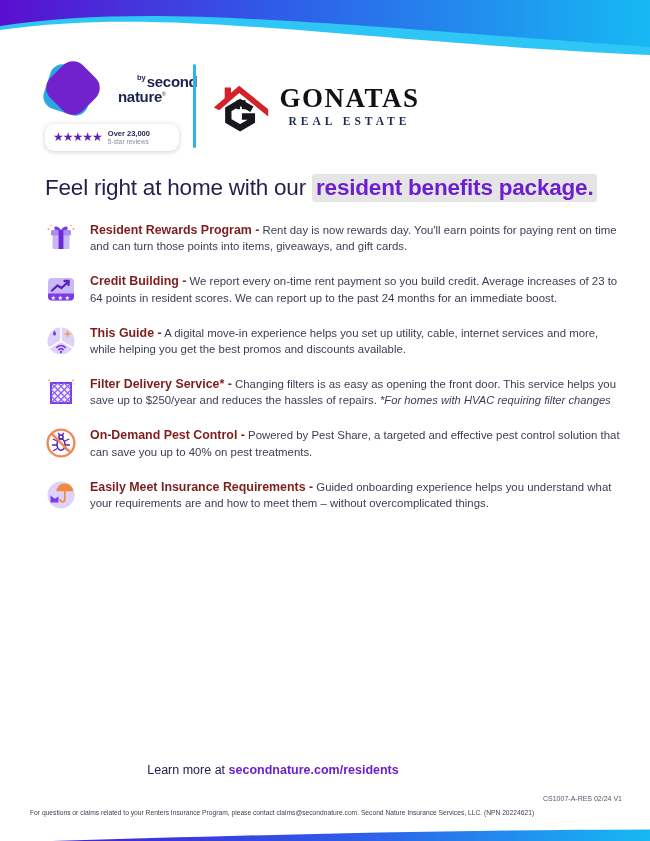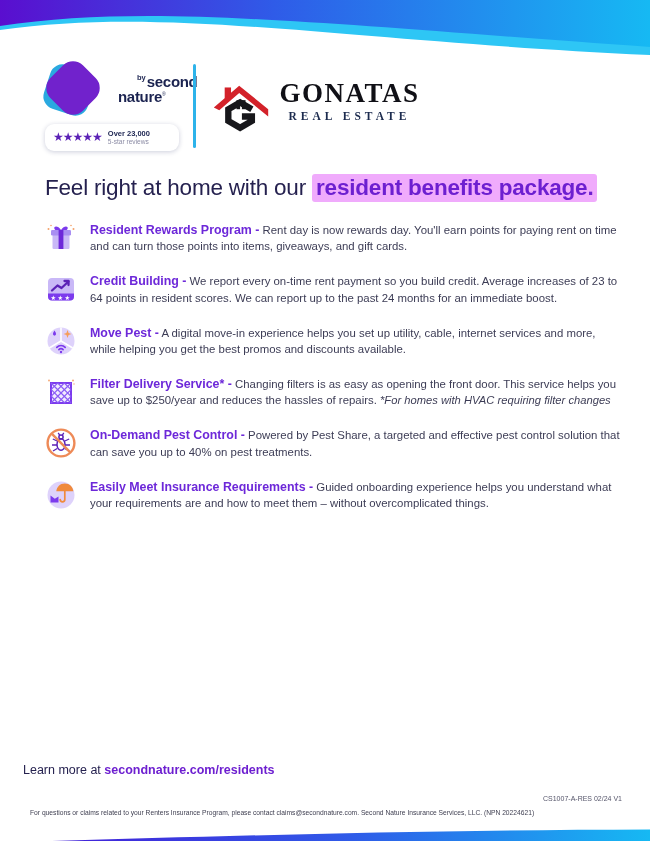--- a/index.html
+++ b/index.html
@@ -24,41 +24,41 @@
   .sn .by{font-size:7.5px;font-weight:bold;color:#1b2350;vertical-align:top;margin-right:1px;padding-left:32px;}
   .sn-word{font-size:15px;font-weight:bold;color:#1b2350;letter-spacing:-.3px;display:inline;}
   .sn-line2{margin-left:13px;margin-top:-1px;}
   .sn sup{font-size:5px;color:#1b2350;}
   .stars-pill{display:flex;align-items:center;gap:6px;background:#fff;border-radius:9px;
               box-shadow:0 1px 5px rgba(25,30,90,.22);padding:5px 8px;width:118px;}
   .stars{color:#5b21b6;font-size:12px;letter-spacing:-1px;white-space:nowrap;}
   .reviews-bold{font-size:7.5px;font-weight:bold;color:#1b2350;line-height:1.2;}
   .reviews-sub{font-size:6.6px;color:#8d8da6;line-height:1.2;}
   .divider{width:2.5px;height:84px;background:#2db3ea;border-radius:2px;}
-  .gonatas{display:flex;align-items:flex-start;gap:10px;}
+  .gonatas{display:flex;align-items:center;gap:10px;}
   .gonatas svg{width:58px;height:53px;}
   .gonatas-text{display:flex;flex-direction:column;align-items:center;}
   .gonatas-name{font-family:"Liberation Serif",serif;font-size:27px;font-weight:bold;letter-spacing:1.5px;color:#101016;line-height:1;}
   .gonatas-sub{font-family:"Liberation Serif",serif;font-size:11.5px;font-weight:bold;letter-spacing:4px;color:#1c2b4e;margin-top:3px;}
 
   
   .headline{position:absolute;top:174px;left:45px;width:570px;font-size:22.5px;line-height:1.25;
             font-weight:500;color:#25214f;letter-spacing:-.2px;}
-  .headline .hl{font-weight:bold;color:#6d1fd0;background:#f0abfc;padding:1px 4px 2px 4px;border-radius:3px;}
+  .headline .hl{font-weight:bold;color:#6d1fd0;background:#e5e5e5;padding:1px 4px 2px 4px;border-radius:3px;}
 
   
   .benefits{position:absolute;top:222px;left:45px;width:578px;}
   .benefit{display:flex;gap:13px;margin-bottom:18px;align-items:flex-start;}
   .benefit .icon{width:32px;height:32px;flex:0 0 32px;}
   .benefit p{margin:0;font-size:11.4px;line-height:1.4;color:#3c3c55;max-width:536px;}
-  .benefit strong{font-size:12.4px;color:#6d28d9;}
+  .benefit strong{font-size:12.4px;color:#7f1d1d;}
   .benefit em{font-size:11.2px;font-style:italic;}
 
   
-  .learn-more{position:absolute;top:763px;left:0;width:546px;text-align:left;font-size:12.5px;color:#25214f;font-weight:500;padding-left:23px;}
+  .learn-more{position:absolute;top:763px;left:0;width:546px;text-align:center;font-size:12.5px;color:#25214f;font-weight:500;}
   .learn-more strong{color:#6d1fd0;}
   .doc-code{position:absolute;top:795px;right:28px;font-size:7px;color:#55556a;}
   .disclaimer{position:absolute;top:809px;left:30px;width:600px;font-size:6.7px;color:#3e3e50;}
 </style>
 </head>
 <body>
 
 <div class="page">
 
   <svg class="top-wave" viewBox="0 0 650 58" preserveAspectRatio="none">
@@ -149,21 +149,21 @@
     <div class="benefit">
       <svg class="icon" viewBox="0 0 32 32">
         <circle cx="16" cy="16" r="13.5" fill="#ded2fb"></circle>
         <path d="M16 16 V2.5 M16 16 L4.3 23 M16 16 L27.7 23" stroke="#ffffff" stroke-width="1.6" fill="none"></path>
         <path d="M9.5 5.5 C11.6 8.3 11.6 10 9.5 10.8 C7.4 10 7.4 8.3 9.5 5.5 Z" fill="#7c3aed"></path>
         <path d="M22.5 5 l1.1 2.9 2.9 1.1 -2.9 1.1 -1.1 2.9 -1.1 -2.9 -2.9 -1.1 2.9 -1.1 Z" fill="#f59e5b"></path>
         <path d="M11.8 22.3 a5.8 5.8 0 0 1 8.4 0" stroke="#7c3aed" stroke-width="1.7" fill="none" stroke-linecap="round"></path>
         <path d="M13.9 24.6 a2.9 2.9 0 0 1 4.2 0" stroke="#7c3aed" stroke-width="1.7" fill="none" stroke-linecap="round"></path>
         <circle cx="16" cy="27" r="1.2" fill="#7c3aed"></circle>
       </svg>
-      <p><strong>Move Pest -</strong> <span>A digital move-in experience helps you set up utility, cable, internet services and more, while helping you get the best promos and discounts available.</span></p>
+      <p><strong>This Guide -</strong> <span>A digital move-in experience helps you set up utility, cable, internet services and more, while helping you get the best promos and discounts available.</span></p>
     </div>
 
     <div class="benefit">
       <svg class="icon" viewBox="0 0 32 32">
         <circle cx="4" cy="4.5" r="0.9" fill="#f4a26b"></circle>
           <circle cx="28" cy="4.5" r="0.9" fill="#f4a26b"></circle>
           <circle cx="29" cy="8" r="0.7" fill="#f4a26b"></circle>
         <rect x="6" y="7" width="20" height="20" fill="#f1ecfd" stroke="#7c3aed" stroke-width="2"></rect>
         <path d="M6 13.7 L12.7 7 M6 20.3 L19.3 7 M6 27 L26 7 M12.7 27 L26 13.7 M19.3 27 L26 20.3" stroke="#8b5cf6" stroke-width="1.2"></path>
         <path d="M6 13.3 L19.7 27 M6 20 L13 27 M6 7 L26 27 M12.7 7 L26 20.3 M19.3 7 L26 13.7" stroke="#8b5cf6" stroke-width="1.2"></path>

